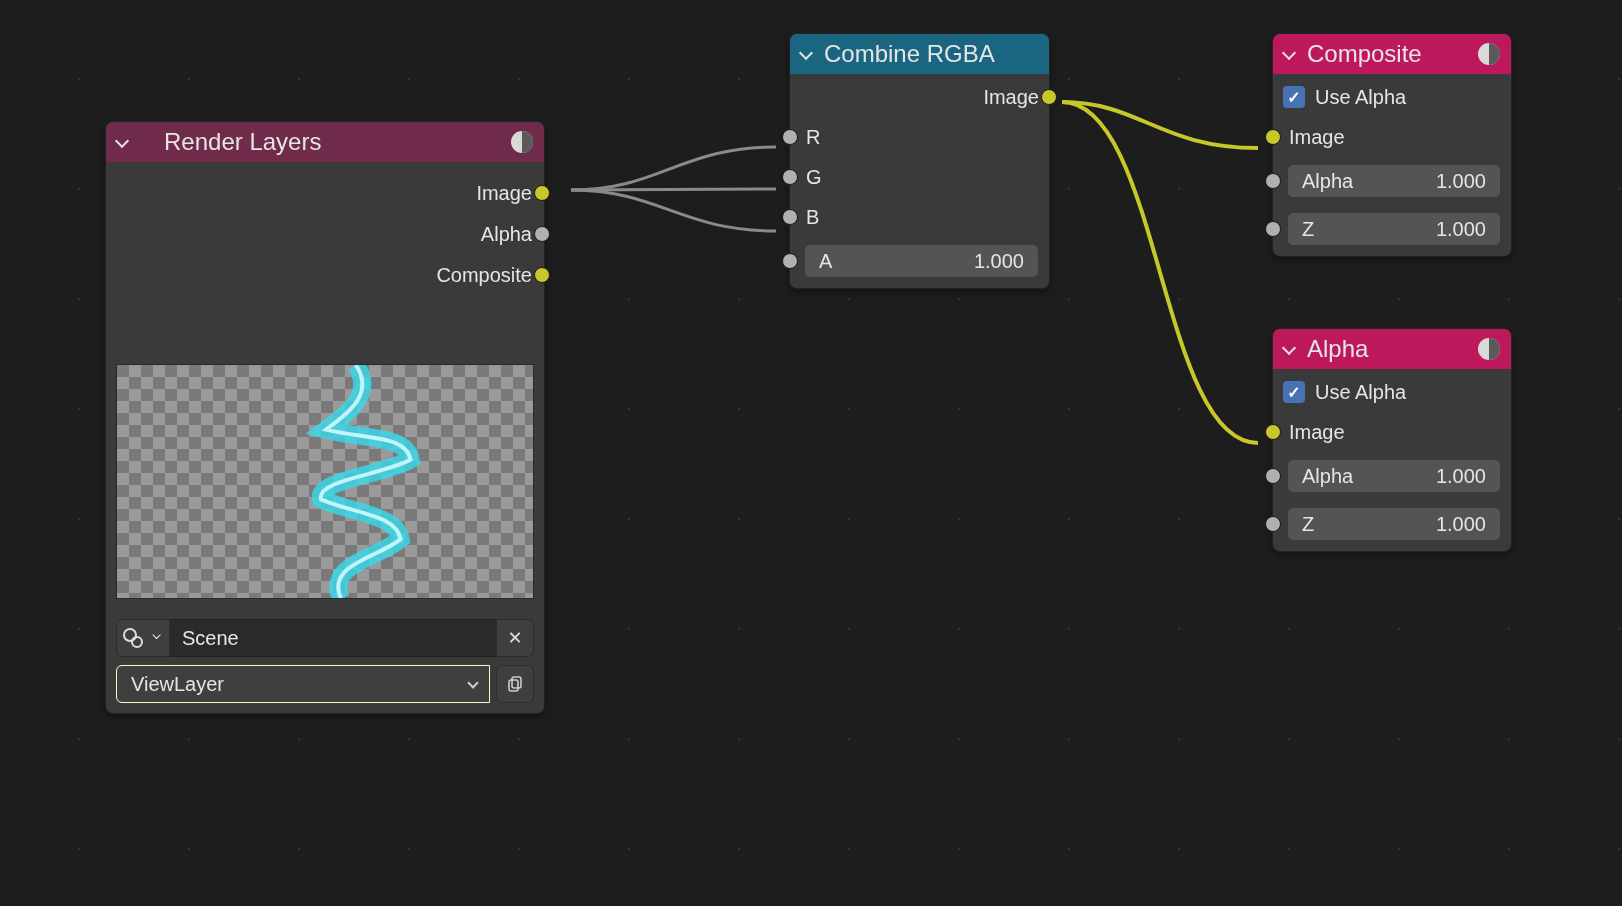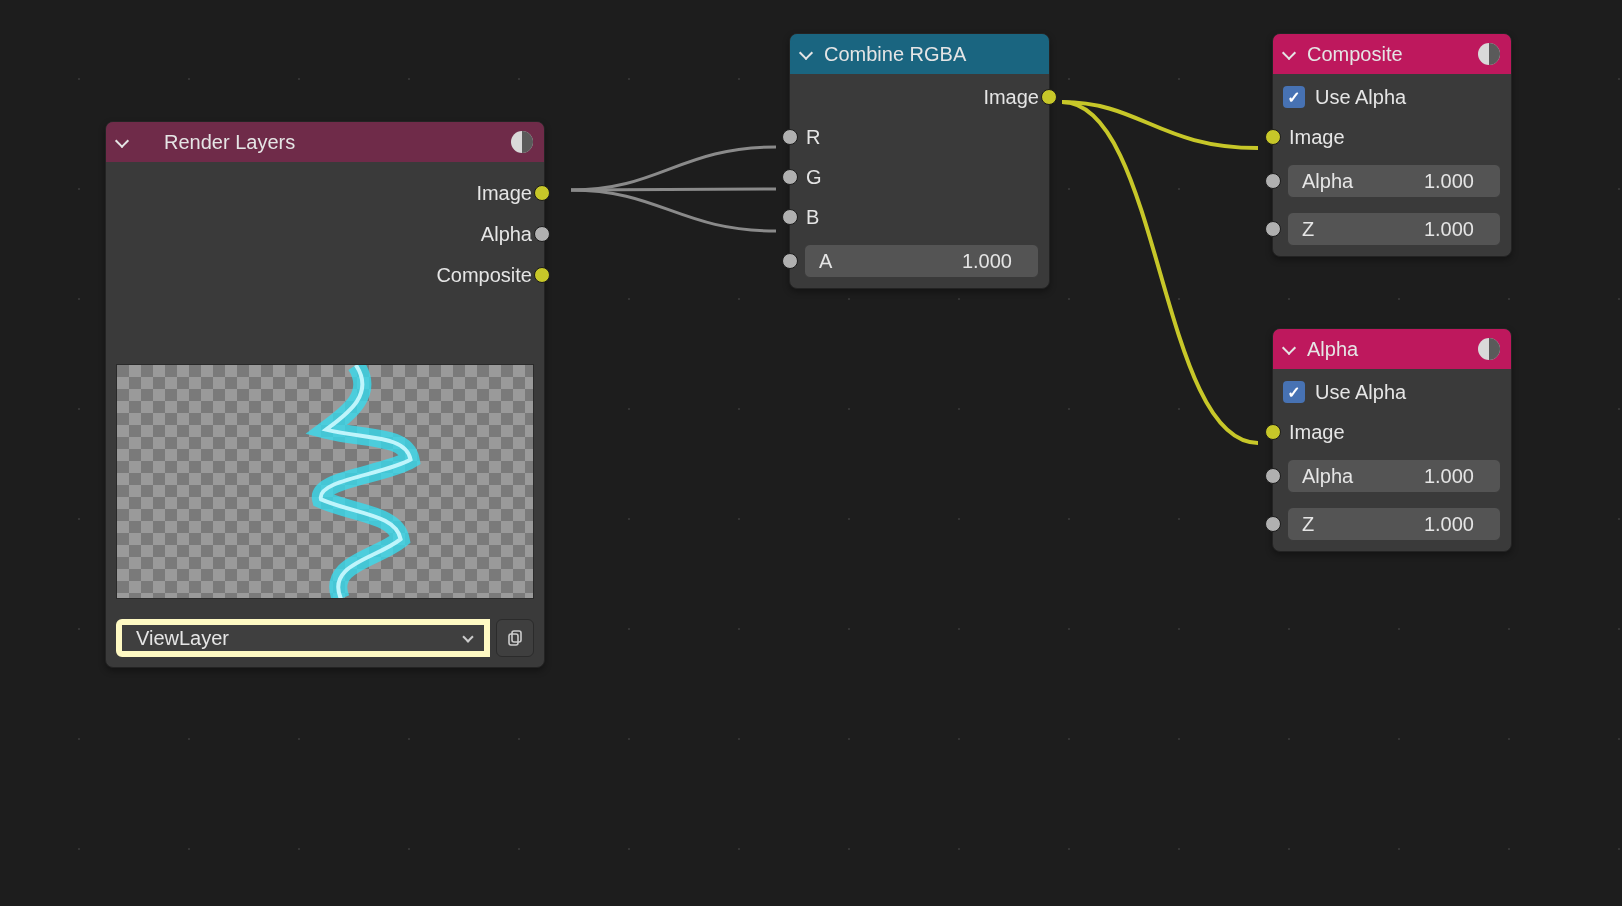--- a/index.html
+++ b/index.html
@@ -25,21 +25,21 @@
     border:1px solid #232323;
     border-radius:8px;
     box-shadow: 0 3px 6px rgba(0,0,0,0.35);
     color:#e5e5e5;
   }
   .node-header {
     display:flex; align-items:center;
     height:40px;
     border-top-left-radius:7px; border-top-right-radius:7px;
     padding:0 10px 0 8px;
-    font-size:20px;
+    font-size:24px;
     gap:8px;
     position:relative;
   }
   .hdr-red   { background:#6f2b49;gap:32px; }
   .hdr-teal  { background:#1a6580; }
   .hdr-dark  { background:#be185d; }
   .chev-down-icon {
     display:inline-block; width:18px; height:18px; position:relative;
   }
   .chev-down-icon::before{
@@ -62,21 +62,21 @@
   .dot.right { right:-18px; }
   .dot.yellow{ background:#c7c729; }
 
   .valuefield {
     flex:1; display:flex; align-items:center; justify-content:center;
     background:#545454; border:1px solid #3a3a3a;
     border-radius:6px; height:34px;
     font-size:20px; position:relative;
   }
   .valuefield .lbl { position:absolute; left:14px; }
-  .valuefield .num { position:absolute; right:26px; }
+  .valuefield .num { position:absolute; right:14px; }
 
   .checkbox {
     width:22px; height:22px; border-radius:4px;
     background:#4772b3; display:flex; align-items:center; justify-content:center;
     color:#fff; font-size:16px; font-weight:bold;
   }
 
   
   #node-render .outputs { padding:18px 12px 6px; display:flex; flex-direction:column; gap:15px; }
   #node-render .out-row { display:flex; justify-content:flex-end; align-items:center; height:26px; position:relative; font-size:20px; }
@@ -101,21 +101,21 @@
     height:38px; display:flex; align-items:center; justify-content:center;
     color:#ddd;
   }
   .scene-row .icon-btn.first{ width:54px; border-top-left-radius:6px; border-bottom-left-radius:6px; }
   .scene-row .txt{
     flex:1; background:#2a2a2a; border:1px solid #222; border-left:none; border-right:none;
     height:38px; display:flex; align-items:center; padding:0 12px; font-size:20px;
   }
   .scene-row .icon-btn.last{ width:38px; border-top-right-radius:6px; border-bottom-right-radius:6px; font-size:18px; }
   .vl-row .txt-vl{
-    flex:1; background:#3f3f3f; border:6px solid #fef9c3;
+    flex:1; background:#3f3f3f; border:1px solid #fef9c3;
     height:38px; display:flex; align-items:center; padding:0 14px;
     border-top-left-radius:6px; border-bottom-left-radius:6px; font-size:20px;
     position:relative;
   }
   .vl-row .txt-vl .chev-small{
     position:absolute; right:10px; width:12px; height:12px;
   }
   .vl-row .txt-vl .chev-small::before{
     content:""; position:absolute; left:2px; top:1px;
     width:6px; height:6px; border-right:2px solid #ccc; border-bottom:2px solid #ccc;
@@ -169,20 +169,32 @@
       <span class="dot right yellow"></span>
     </div>
   </div>
   <div class="preview-box">
     <svg class="preview-render" viewBox="0 0 418 235">
       <path d="M240 0 C260 30 230 50 210 65 C250 75 290 70 295 95 C270 110 200 115 205 135 C240 150 280 150 285 175 C260 195 210 200 225 235" stroke="#38d9ec" stroke-width="18" fill="none" opacity="0.8"></path>
       <path d="M240 0 C260 30 230 50 210 65 C250 75 290 70 295 95 C270 110 200 115 205 135 C240 150 280 150 285 175 C260 195 210 200 225 235" stroke="#ccf9ff" stroke-width="4" fill="none" opacity="0.9"></path>
     </svg>
   </div>
   <div class="bottom-fields">
+    <div class="scene-row">
+      <div class="icon-btn first">
+        <svg width="26" height="22" viewBox="0 0 26 22">
+            <circle cx="9" cy="8" r="6" fill="none" stroke="#ddd" stroke-width="2"></circle>
+            <circle cx="16" cy="15" r="5" fill="none" stroke="#ddd" stroke-width="2"></circle>
+            <path d="M22 4 l4 5 l-4 5" fill="none" stroke="none"></path>
+          </svg>
+        <span class="chev-down-icon" style="transform:scale(0.6) translate(2px,-4px);"></span>
+      </div>
+      <div class="txt">Scene</div>
+      <div class="icon-btn last">✕</div>
+    </div>
     <div class="vl-row">
       <div class="txt-vl">
         <span>ViewLayer</span>
         <span class="chev-small"></span>
       </div>
       <div class="icon-btn copy">
         <svg width="18" height="18" viewBox="0 0 18 18">
             <rect x="3" y="5" width="9" height="11" rx="2" fill="none" stroke="#ccc" stroke-width="1.6"></rect>
             <rect x="6" y="2" width="9" height="11" rx="2" fill="none" stroke="#ccc" stroke-width="1.6"></rect>
           </svg>

